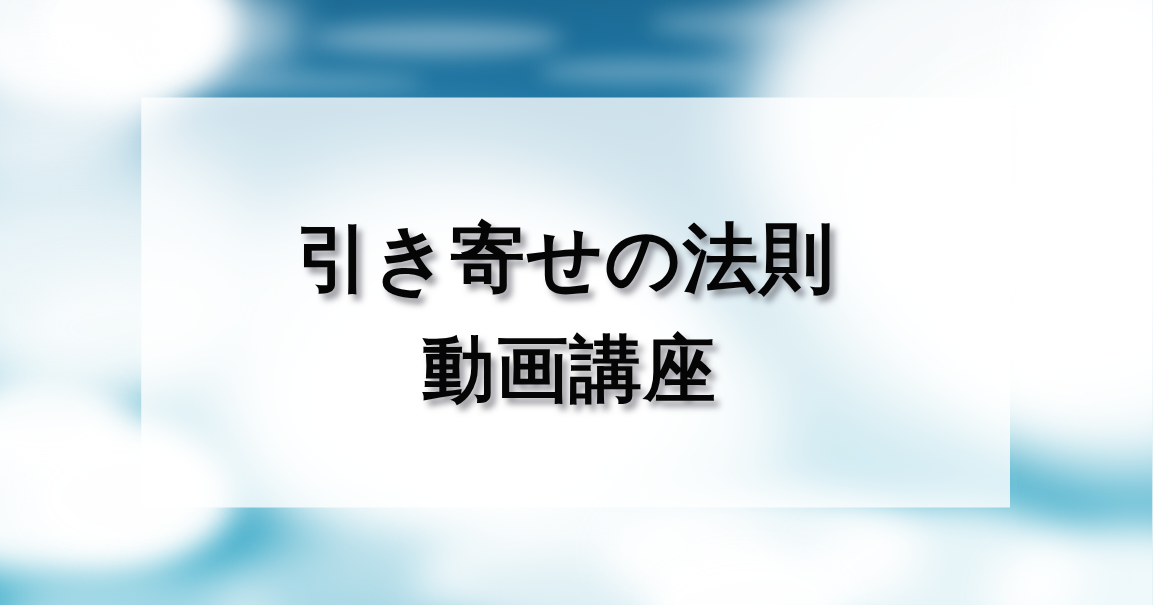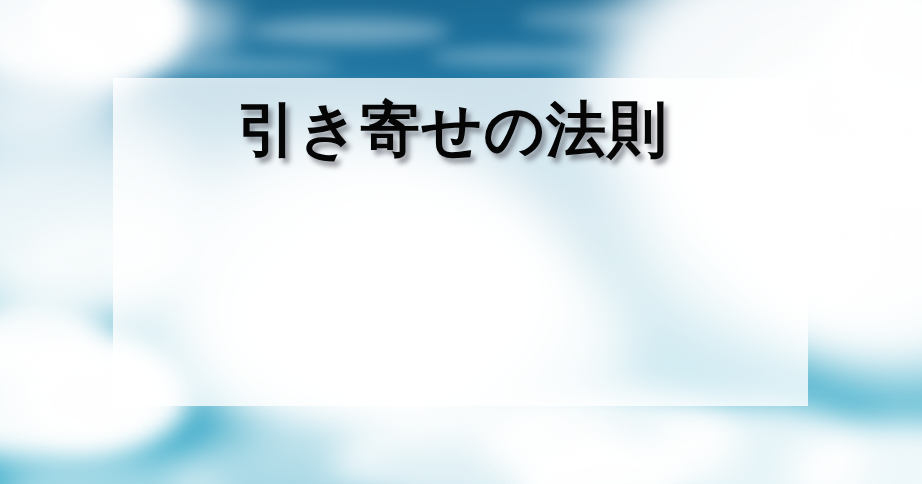--- a/index.html
+++ b/index.html
@@ -116,21 +116,21 @@
   
   .text-block {
     position: absolute;
     left: 113px;
     top: 78px;
     width: 695px;
     height: 328px;
     display: flex;
     flex-direction: column;
     align-items: center;
-    justify-content: flex-start;
+    justify-content: center;
     padding-top: 18px;
     box-sizing: border-box;
     color: #050505;
     text-align: center;
   }
 
   .headline-1 {
     font-size: 60px;
     font-weight: bold;
     line-height: 1.12;
@@ -206,15 +206,16 @@
     <div class="cloud c-w1"></div>
     <div class="cloud c-w2"></div>
     <div class="cloud c-w3"></div>
     <div class="cloud c-w4"></div>
   </div>
 
   <div class="panel"></div>
 
   <div class="text-block">
     <div class="headline-1">引き寄せの法則</div>
+    <div class="headline-2">動画講座</div>
   </div>
 
 </div>
 
 </body></html>

